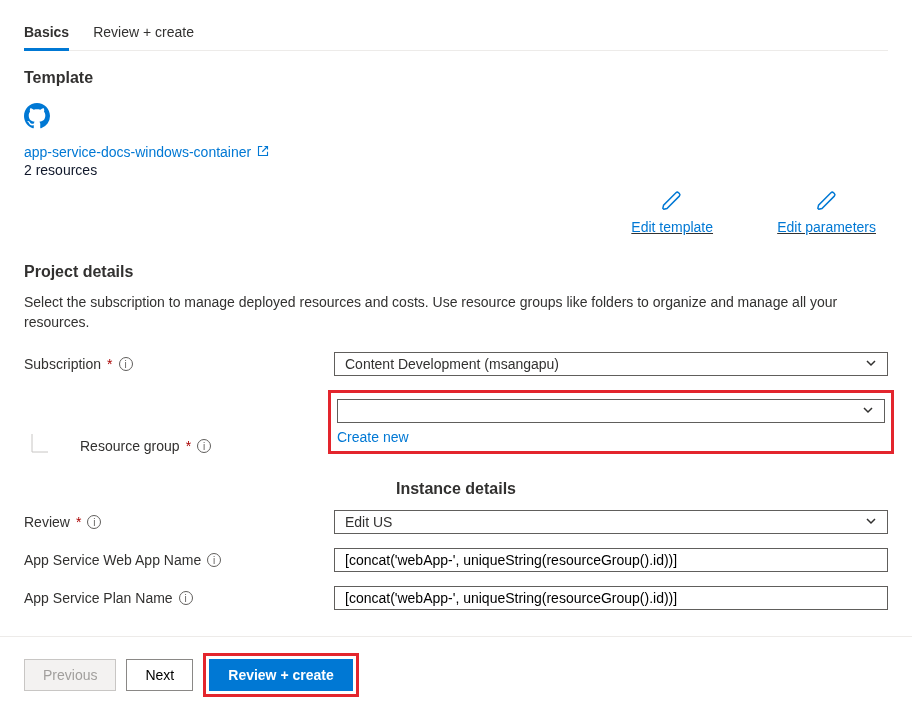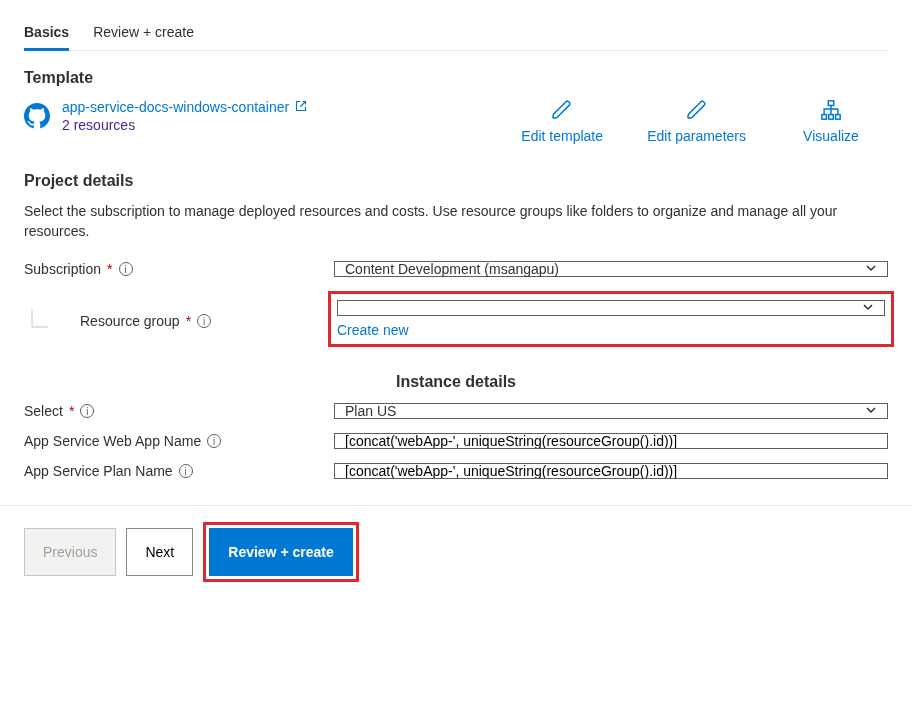--- a/index.html
+++ b/index.html
@@ -36,35 +36,37 @@
     .sect-heading {
       font-size: 16px;
       font-weight: 600;
       margin-bottom: 12px;
     }
     .template-row {
       display: flex;
       align-items: flex-start;
       gap: 12px;
       margin-bottom: 28px;
+      flex-direction: column;
     }
     .gh { flex: 0 0 auto; margin-top: 4px; }
     .template-link {
       color: #0078d4;
       display: inline-flex;
       align-items: center;
       gap: 6px;
       text-decoration: none;
     }
-    .template-sub { color: #4c1d95; margin-top: 2px; }
+    .template-sub { color: #0f172a; margin-top: 2px; }
     .action-row {
       display: flex;
-      gap: 40px;
+      gap: 60px;
       margin-left: auto;
       padding-right: 12px;
+      text-decoration: underline;
     }
     .action-item {
       display: flex;
       flex-direction: column;
       align-items: center;
       gap: 4px;
       color: #0078d4;
       cursor: pointer;
       min-width: 90px;
     }
@@ -92,21 +94,21 @@
       border: 1px solid #605e5c;
       border-radius: 50%;
       align-items: center;
       justify-content: center;
       font-size: 10px;
       color: #605e5c;
     }
     .form-field { flex: 1; }
     .select, .textinput {
       width: 100%;
-      height: 16px;
+      height: 24px;
       border: 1px solid #605e5c;
       padding: 0 10px;
       font-size: 14px;
       font-family: inherit;
       background: #fff;
       display: flex;
       align-items: center;
       justify-content: space-between;
       cursor: pointer;
     }
@@ -134,21 +136,21 @@
     }
     .footer {
       border-top: 1px solid #edebe9;
       margin-top: 26px;
       padding: 16px 24px;
       display: flex;
       gap: 10px;
       align-items: center;
     }
     .btn {
-      height: 48px;
+      height: 32px;
       padding: 0 18px;
       border: 1px solid #8a8886;
       background: #fff;
       font-size: 14px;
       font-family: inherit;
       cursor: pointer;
     }
     .btn.disabled {
       color: #a19f9d;
       border: 1px solid #c8c6c4;
@@ -210,32 +212,20 @@
         <span class="lbl">Edit template</span>
       </div>
       <div class="action-item">
         <span>
           <svg width="22" height="22" viewBox="0 0 24 24" fill="none" stroke="#0078d4" stroke-width="1.6">
               <path d="M3 21l3.5-.8L20 6.7a2 2 0 0 0 0-2.8l-.9-.9a2 2 0 0 0-2.8 0L2.8 16.5 2 20l1 1z"></path>
             </svg>
         </span>
         <span class="lbl">Edit parameters</span>
       </div>
-      <div class="action-item">
-        <span>
-          <svg width="22" height="22" viewBox="0 0 24 24" fill="none" stroke="#0078d4" stroke-width="1.6">
-              <rect x="9" y="2" width="6" height="5"></rect>
-              <rect x="2" y="17" width="5" height="5"></rect>
-              <rect x="9.5" y="17" width="5" height="5"></rect>
-              <rect x="17" y="17" width="5" height="5"></rect>
-              <path d="M12 7v4M12 11H4.5v6M12 11h7.5v6M12 11v6"></path>
-            </svg>
-        </span>
-        <span class="lbl">Visualize</span>
-      </div>
     </div>
   </div>
 
   <div class="sect-heading">Project details</div>
   <p class="desc">Select the subscription to manage deployed resources and costs. Use resource groups like folders to organize and manage all your resources.</p>
 
   <div class="form-row">
     <div class="form-label">
       <span>Subscription</span>
       <span class="req">*</span>
@@ -246,21 +236,21 @@
         <span>Content Development (msangapu)</span>
         <span class="chev">
           <svg width="12" height="12" viewBox="0 0 12 12">
               <path d="M2 4l4 4 4-4" fill="none" stroke="#323130" stroke-width="1.5"></path>
             </svg>
         </span>
       </div>
     </div>
   </div>
 
-  <div class="form-row" style="align-items:center; margin-bottom:0;">
+  <div class="form-row" style="align-items:flex-end; margin-bottom:0;">
     <div class="form-label" style="align-items:center;">
       <span class="indent-bar">
         <svg width="22" height="24">
             <path d="M4 0 V18 H20" fill="none" stroke="#c8c6c4" stroke-width="1"></path>
           </svg>
       </span>
       <span>Resource group</span>
       <span class="req">*</span>
       <span class="info-icon">i</span>
     </div>
@@ -276,27 +266,27 @@
         </div>
         <span class="link-below">Create new</span>
       </div>
     </div>
   </div>
 
   <div class="sect-heading spacer-sect">Instance details</div>
 
   <div class="form-row">
     <div class="form-label">
-      <span>Select</span>
+      <span>Review</span>
       <span class="req">*</span>
       <span class="info-icon">i</span>
     </div>
     <div class="form-field">
       <div class="select">
-        <span>Plan US</span>
+        <span>Edit US</span>
         <span class="chev">
           <svg width="12" height="12" viewBox="0 0 12 12">
               <path d="M2 4l4 4 4-4" fill="none" stroke="#323130" stroke-width="1.5"></path>
             </svg>
         </span>
       </div>
     </div>
   </div>
 
   <div class="form-row">

